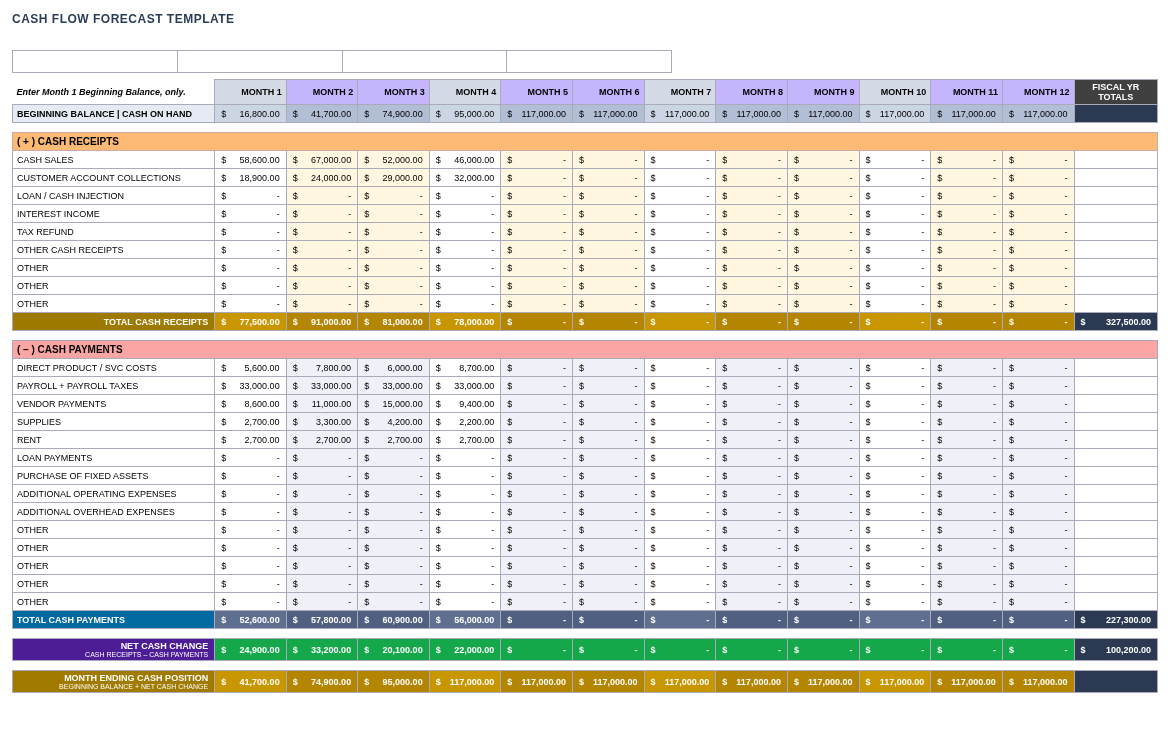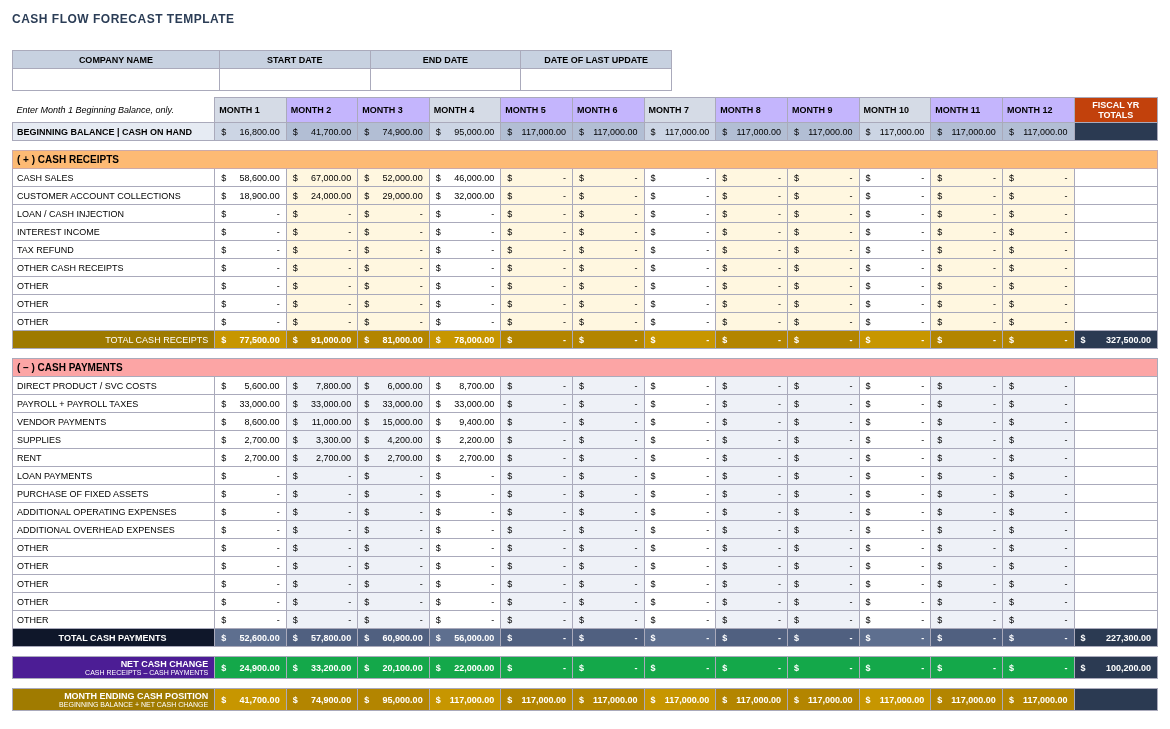--- a/index.html
+++ b/index.html
@@ -27,78 +27,72 @@
   .info-table th { background: #c7d1e0; text-align: center; font-weight: 700; font-size:9px; }
   .info-table td { height: 22px; background:#fff; }
 
   
   .main td, .main th { font-size: 9px; }
 
   .label-col { width: 206px; text-align: left; padding-left: 4px; }
   .month-col { width: 72px; text-align: right; }
   .fy-col { width: 84px; text-align: right; }
 
-  .month-head { background: #d5dbe6; font-weight:700; text-align:left; }
+  .month-head { background: #d5dbe6; font-weight:700; text-align:right; }
   .month-head.shade { background: #c4b5fd; }
-  .fy-head { background:#c2410c; color:#fff; font-weight:700; text-align:center; font-size:8px; }
+  .fy-head { background:#404040; color:#fff; font-weight:700; text-align:center; font-size:8px; }
 
   .begbal-label { background:#e6ebf3; font-weight:700; font-size:9px; }
   .begbal-val { background:#ccd5e4; text-align:right; }
   .begbal-val.shade { background:#b2bed4; }
   .fy-dark { background:#2b3a52; color:#fff; text-align:right; }
   .fy-dark2 { background:#384b66; color:#fff; text-align:right; }
 
   
   .receipts-head td { background:#fdba74; color:#000; font-weight:700; font-size:10px; border:1px solid #caa; }
   .receipts-row td { background:#fff; }
   .receipts-row td.shade { background:#fff7e0; }
-  .receipts-total td.label-col { background:#9e7a00; color:#fff; font-weight:400; text-align:right; padding-right:6px;padding-left:44px;}
+  .receipts-total td.label-col { background:#9e7a00; color:#fff; font-weight:700; text-align:right; padding-right:6px;padding-left:44px;}
   .receipts-total td.val { background:#c79600; color:#fff; font-weight:700; text-align:right;}
   .receipts-total td.val.shade { background:#b38500; }
   .receipts-total td.fy { background:#2b3a52; color:#fff; font-weight:700; text-align:right;}
 
   
   .payments-head td { background:#fca5a5; font-weight:700; font-size:10px; }
   .payments-row td { background:#fff; }
   .payments-row td.shade { background:#eef1f7; }
-  .payments-total td.label-col { background:#0f172a; color:#fff; font-weight:700; text-align:center; padding-right:6px;}
+  .payments-total td.label-col { background:#0369a1; color:#fff; font-weight:700; text-align:left; padding-right:6px;}
   .payments-total td.val { background:#5e6f8f; color:#fff; font-weight:700; text-align:right;}
   .payments-total td.val.shade { background:#506080; }
   .payments-total td.fy { background:#2b3a52; color:#fff; font-weight:700; text-align:right;}
 
   
   .netchange td.label-col { background:#4c1d95; color:#fff; font-weight:700; text-align:right; padding-right:6px; font-size:9px;}
   .netchange td.val { background:#14a84a; color:#fff; font-weight:700; text-align:right;}
 
   
   .ending td.label-col { background:#a07b00; color:#fff; font-weight:700; text-align:right; padding-right:6px; font-size:9px;padding-left:36px;}
   .ending td.val { background:#c79600; color:#fff; font-weight:700; text-align:right;}
   .ending td.val.shade { background:#b38500; }
 
   .spacer-row td { border:none; height:10px; }
 
   .money { display:flex; justify-content:space-between; padding:0 2px; }
   .money .sym { }
   .money .num { }
 
-  .hint { font-style: italic; font-weight:400; font-size:9px; border:none; }
+  .hint { font-style: italic; font-weight:700; font-size:9px; border:none; }
 </style>
 </head>
 <body>
 
 <h1>CASH FLOW FORECAST TEMPLATE</h1>
 
 <table class="info-table">
   <tbody>
-      <tr>
-    <th style="width:206px">COMPANY NAME</th>
-    <th style="width:150px">START DATE</th>
-    <th style="width:150px">END DATE</th>
-    <th style="width:150px">DATE OF LAST UPDATE</th>
-  </tr>
   <tr>
     <td></td>
     <td></td>
     <td></td>
     <td></td>
   </tr>
 </tbody>
   </table>
 
 <table class="main">

